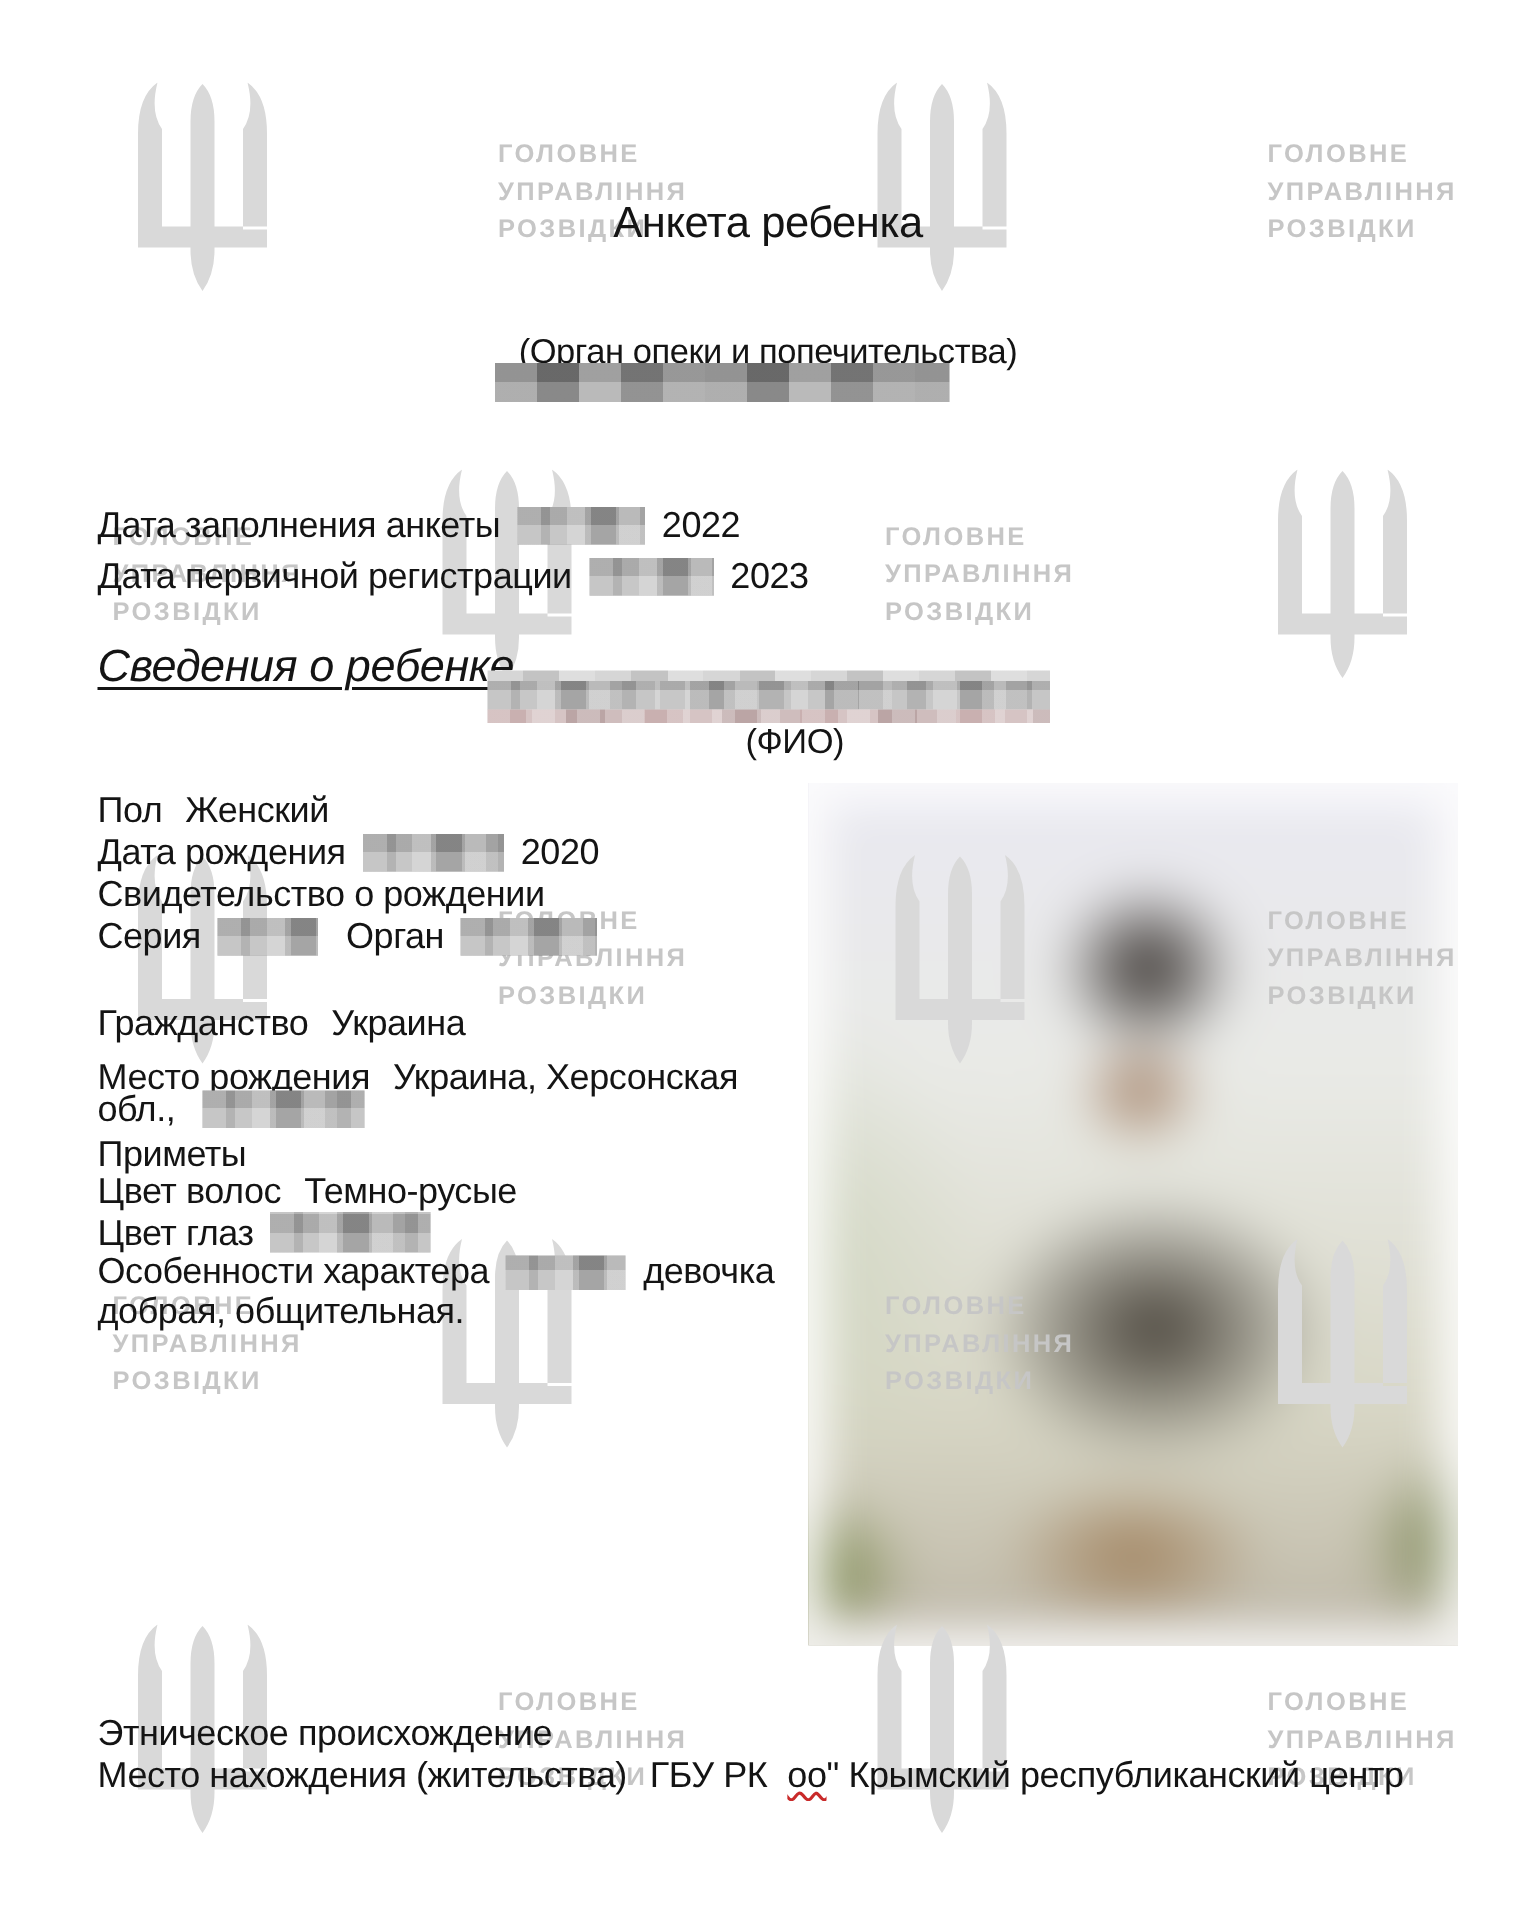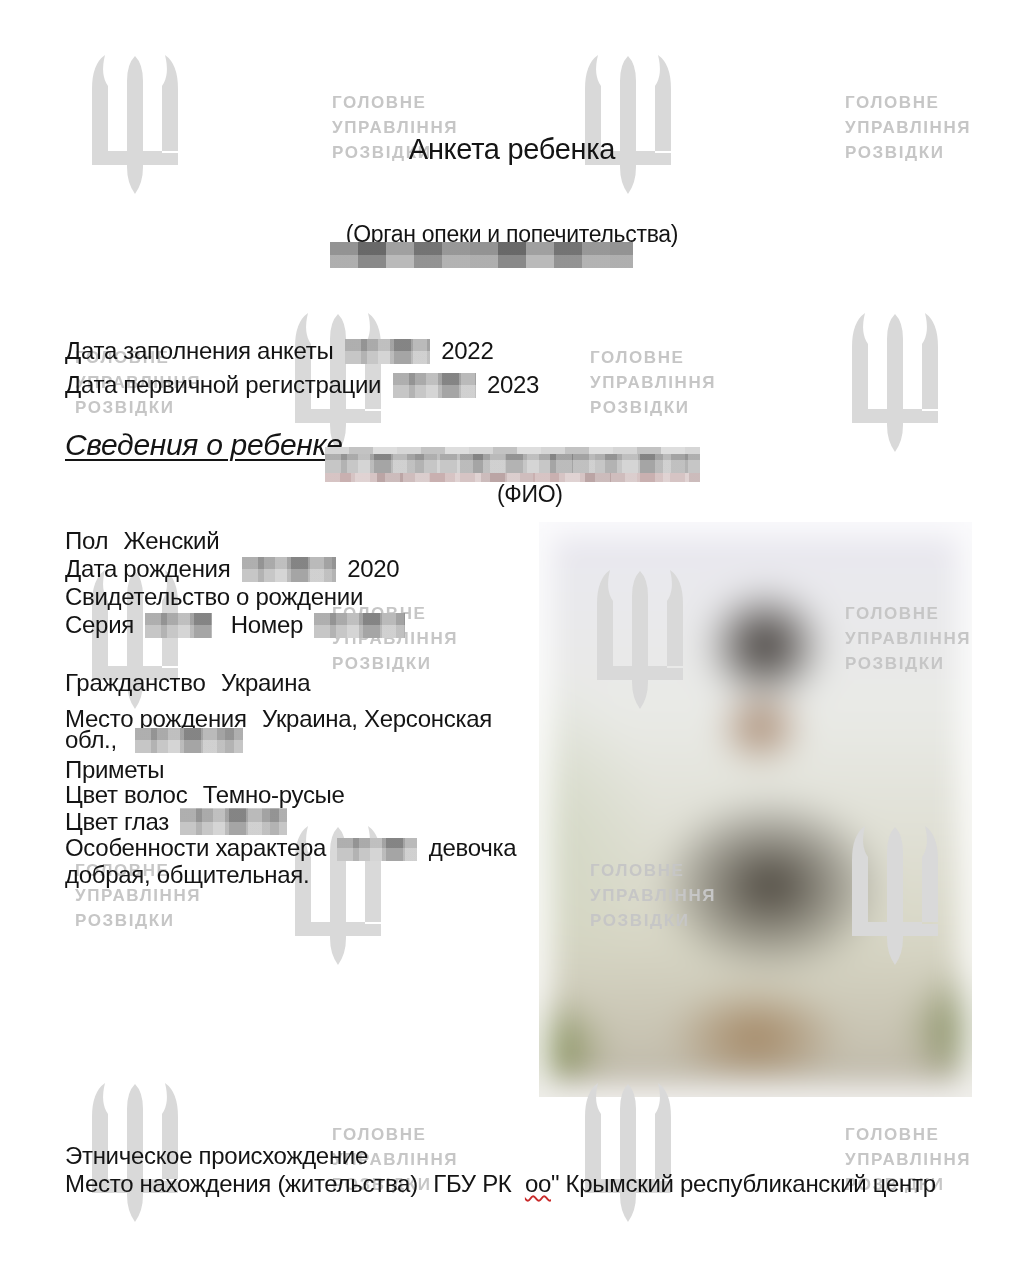--- a/index.html
+++ b/index.html
@@ -228,21 +228,21 @@
       <span class="b">Дата рождения</span>
       <span class="mz" style="width:94px"></span>
       <span>2020</span>
     </div>
 
     <div class="line b" style="top:583px">Свидетельство о рождении</div>
 
     <div class="line" style="top:611px">
       <span class="b">Серия</span>
       <span class="mz" style="width:67px"></span>
-      <span class="b ml">Номер</span>
+      <span class="b ml">Орган</span>
       <span class="mz" style="width:91px"></span>
     </div>
 
 
     <div class="line" style="top:669px">
       <span class="b gap">Гражданство</span>
       <span>Украина</span>
     </div>
 
     <div class="line" style="top:705px">

